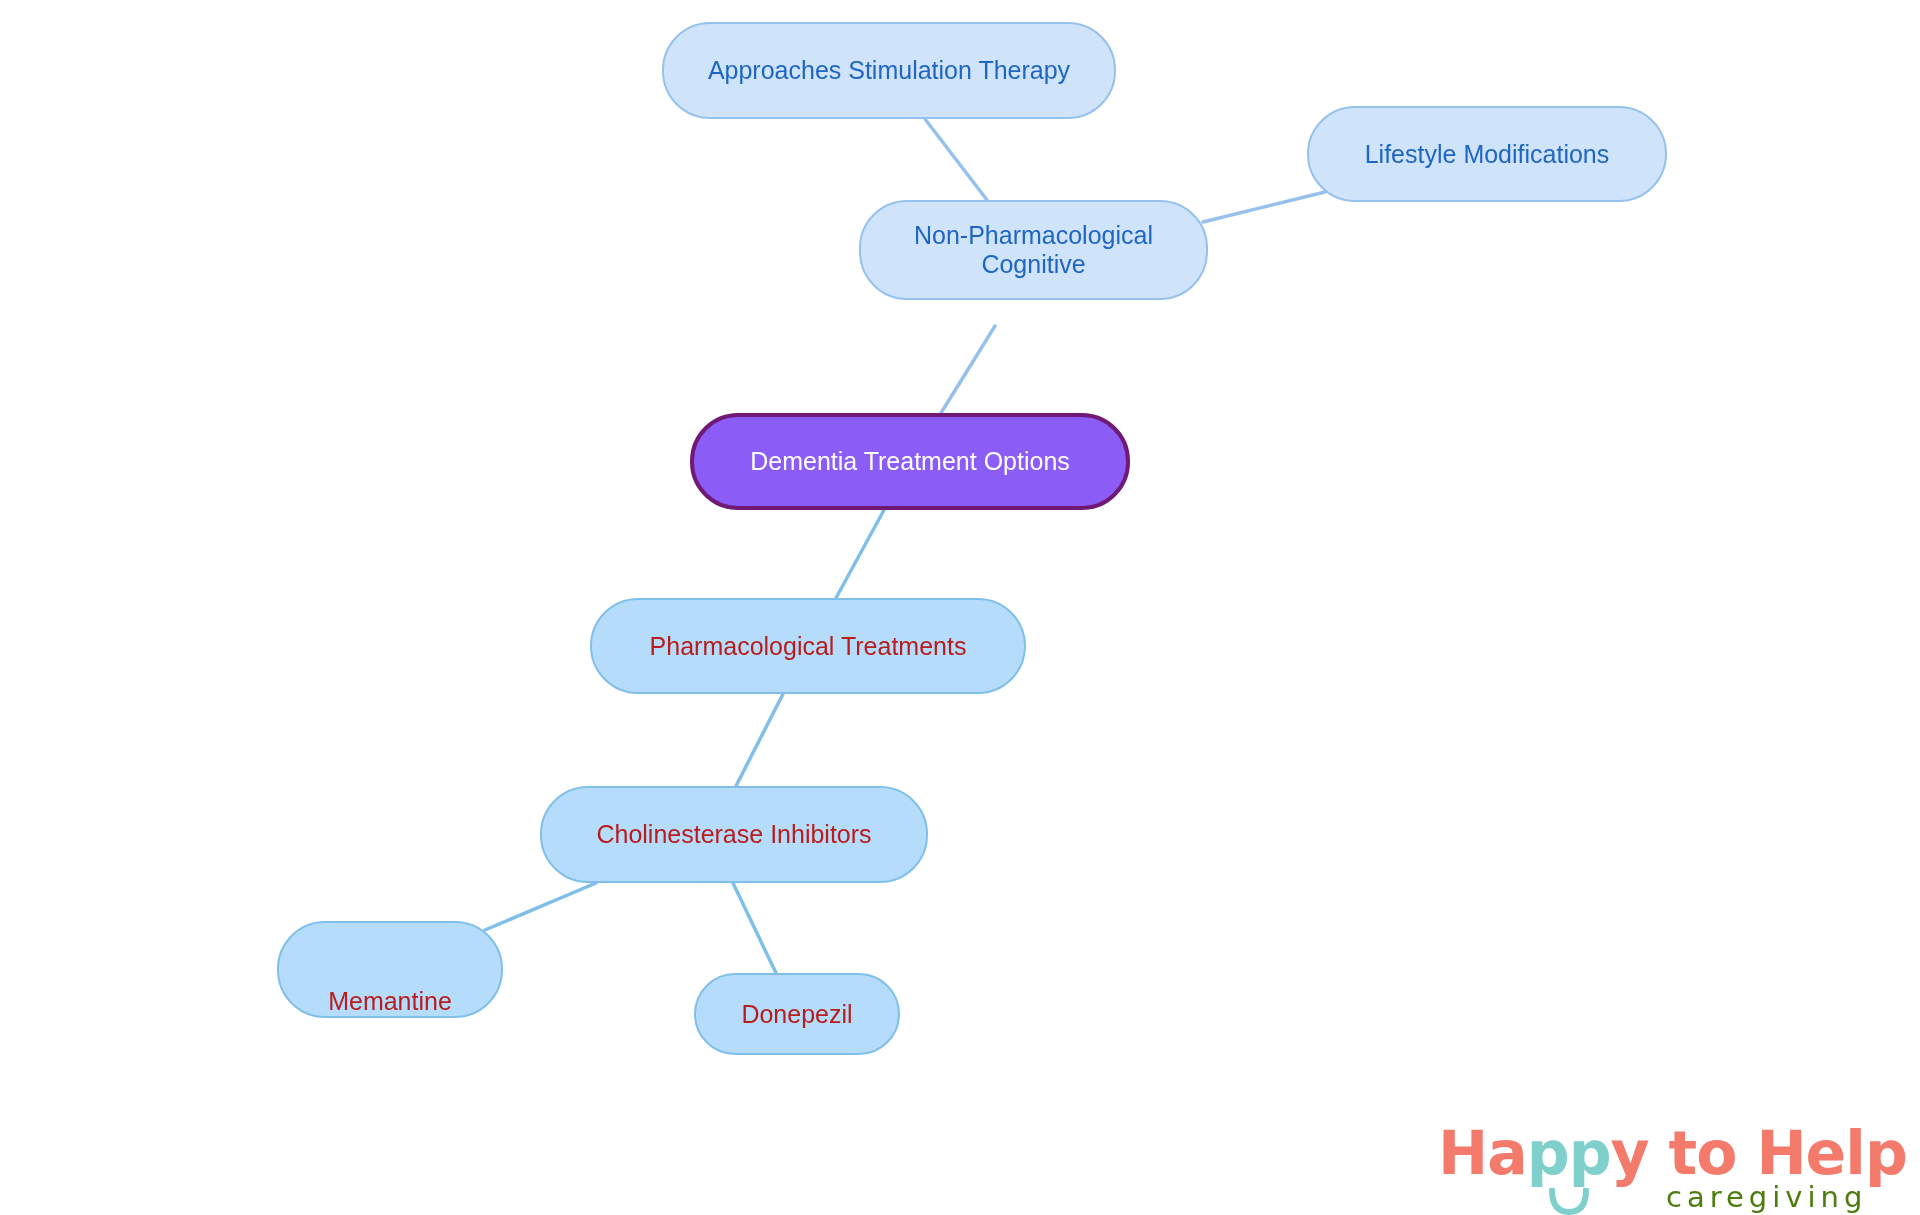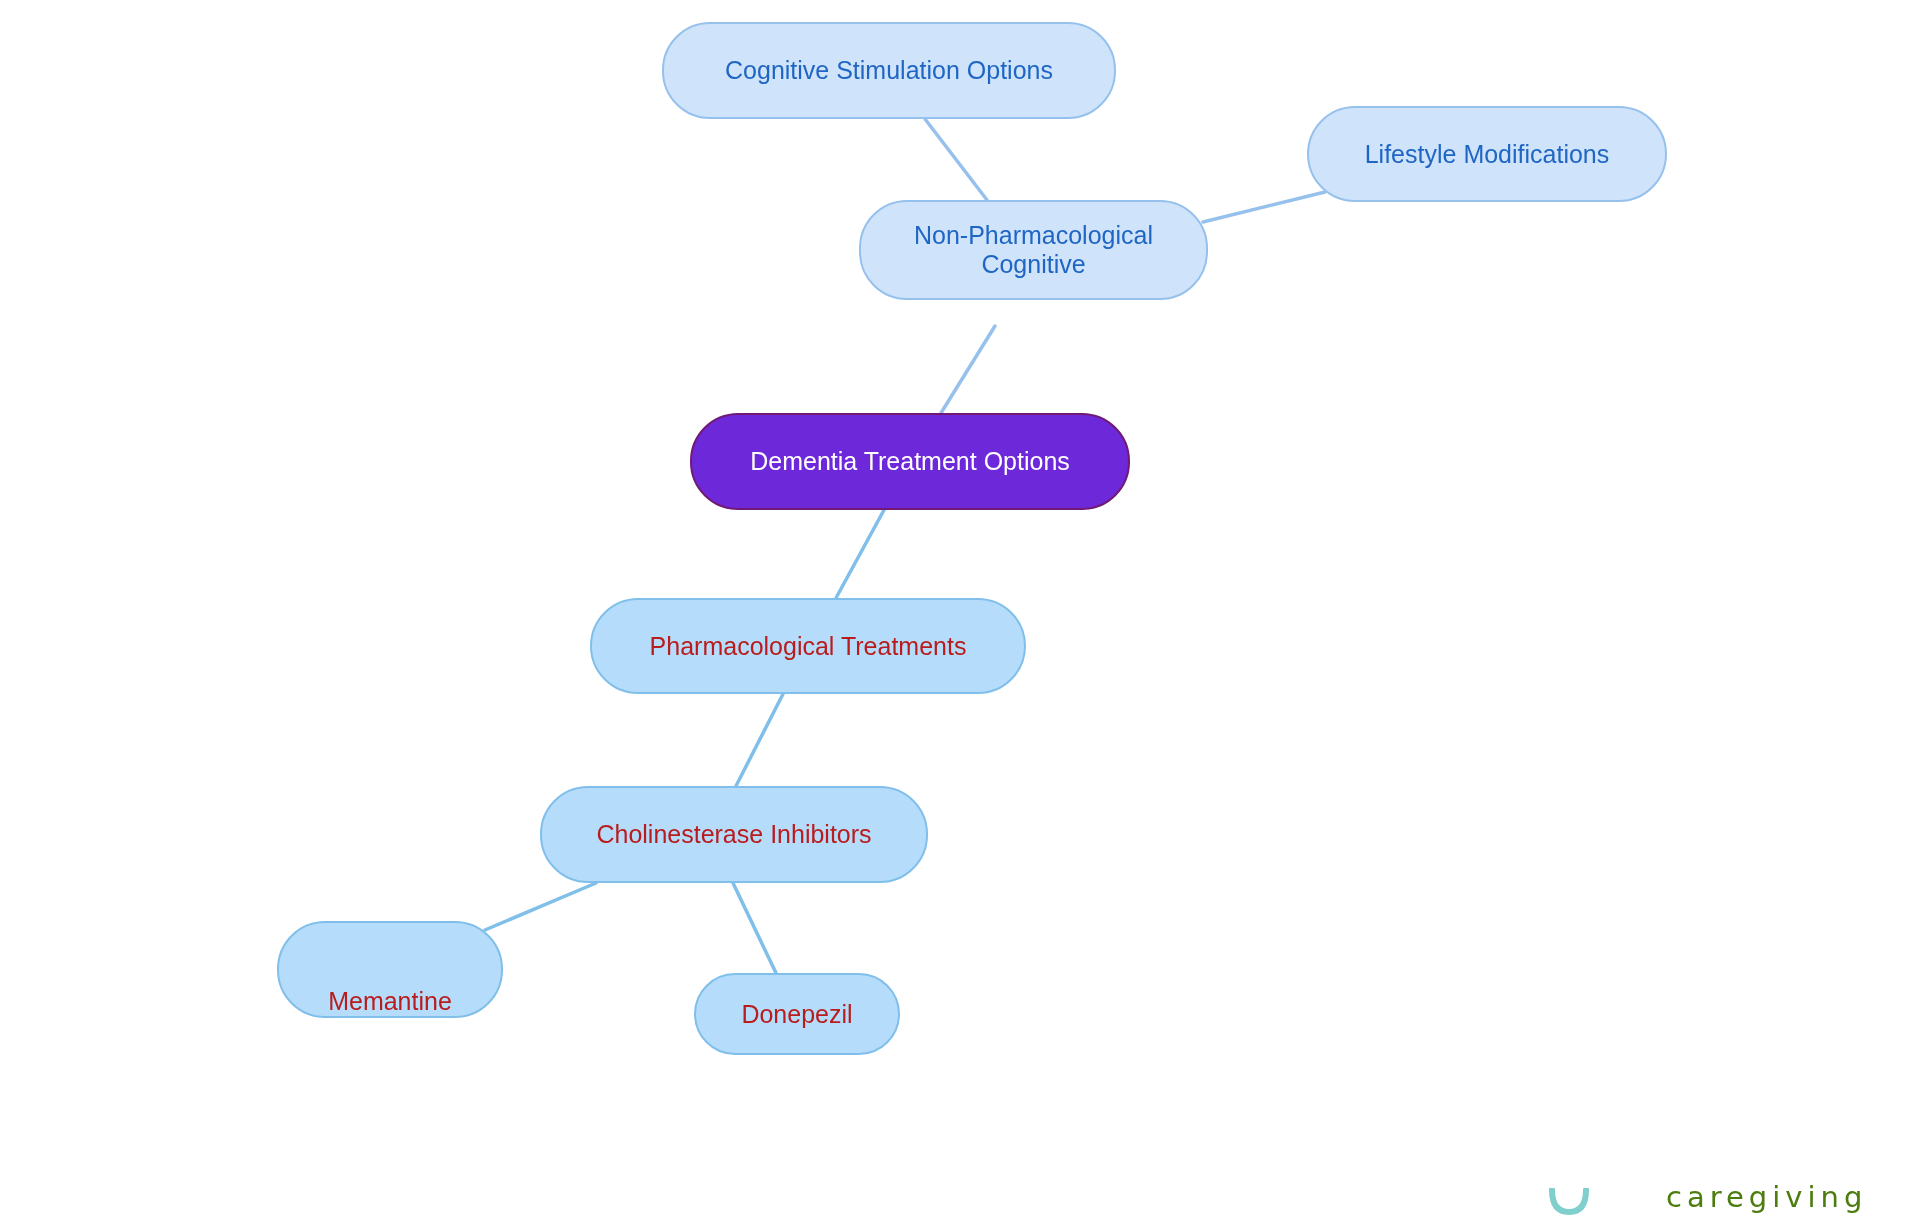--- a/index.html
+++ b/index.html
@@ -1,19 +1,19 @@
 <!DOCTYPE html>
 <html><head>
 <meta charset="utf-8">
 <style>
   html,body{margin:0;padding:0;background:#ffffff;}
   body{width:1920px;height:1215px;position:relative;overflow:hidden;font-family:"Liberation Sans","DejaVu Sans",sans-serif;}
   svg.edges{position:absolute;left:0;top:0;width:1920px;height:1215px;}
   .node{position:absolute;box-sizing:border-box;border-radius:48px;display:flex;align-items:center;justify-content:center;text-align:center;font-size:25px;line-height:29px;padding:0 20px;}
-  .root{background:#6d28d9;border:2px solid #701a75;color:#ffffff;}
+  .root{background:#8b5cf6;border:4px solid #701a75;color:#ffffff;}
   .np{background:#cfe3fa;border:2px solid #96c1ec;color:#1f66c4;}
   .ph{background:#b5ddfb;border:2px solid #80bfea;color:#b91c1c;}
   .logo{position:absolute;left:1438px;top:1118px;width:460px;height:97px;}
   .logo .main{position:absolute;left:0;top:0;font-family:"DejaVu Sans",sans-serif;font-weight:bold;font-size:60px;line-height:70px;color:#f47b6c;letter-spacing:-1px;white-space:nowrap;}
   .logo .teal{color:#7fcfcc;}
   .logo .sub{position:absolute;left:228px;top:62px;font-family:"DejaVu Sans",sans-serif;font-size:29px;letter-spacing:5px;color:#4d7c0f;white-space:nowrap;}
   .logo .smile{position:absolute;left:110px;top:70px;width:42px;height:28px;}
 </style>
 </head>
 <body>
@@ -24,21 +24,21 @@
     <line x1="1203" y1="222" x2="1325" y2="192" stroke="#96c1ec"></line>
     <line x1="995" y1="326" x2="941" y2="413" stroke="#96c1ec"></line>
     <line x1="884" y1="510" x2="836" y2="598" stroke="#80bfea"></line>
     <line x1="783" y1="694" x2="736" y2="786" stroke="#80bfea"></line>
     <line x1="596" y1="883" x2="485" y2="930" stroke="#80bfea"></line>
     <line x1="733" y1="883" x2="776" y2="973" stroke="#80bfea"></line>
   </g>
 </svg>
 
 <div class="node np" style="left:662px;top:22px;width:454px;height:97px;">
-  <span>Cognitive Stimulation Options</span>
+  <span>Approaches Stimulation Therapy</span>
 </div>
 
 <div class="node np" style="left:1307px;top:106px;width:360px;height:96px;">
   <span>Lifestyle Modifications</span>
 </div>
 
 <div class="node np" style="left:859px;top:200px;width:349px;height:100px;flex-direction:column;">
   <span>Non-Pharmacological</span>
   <span>Cognitive</span>
 </div>
@@ -57,17 +57,18 @@
 
 <div class="node ph" style="left:277px;top:921px;width:226px;height:97px;align-items:flex-end;">
   <span>Memantine</span>
 </div>
 
 <div class="node ph" style="left:694px;top:973px;width:206px;height:82px;">
   <span>Donepezil</span>
 </div>
 
 <div class="logo">
+  <div class="main"><span>Ha</span><span class="teal">pp</span><span>y to Help</span></div>
   <svg class="smile" viewBox="0 0 42 28">
     <path d="M4 2 Q4 24 21 24 Q38 24 38 2" stroke="#7fcfcc" stroke-width="6" fill="none" stroke-linecap="round"></path>
   </svg>
   <div class="sub">caregiving</div>
 </div>
 
 </body></html>

